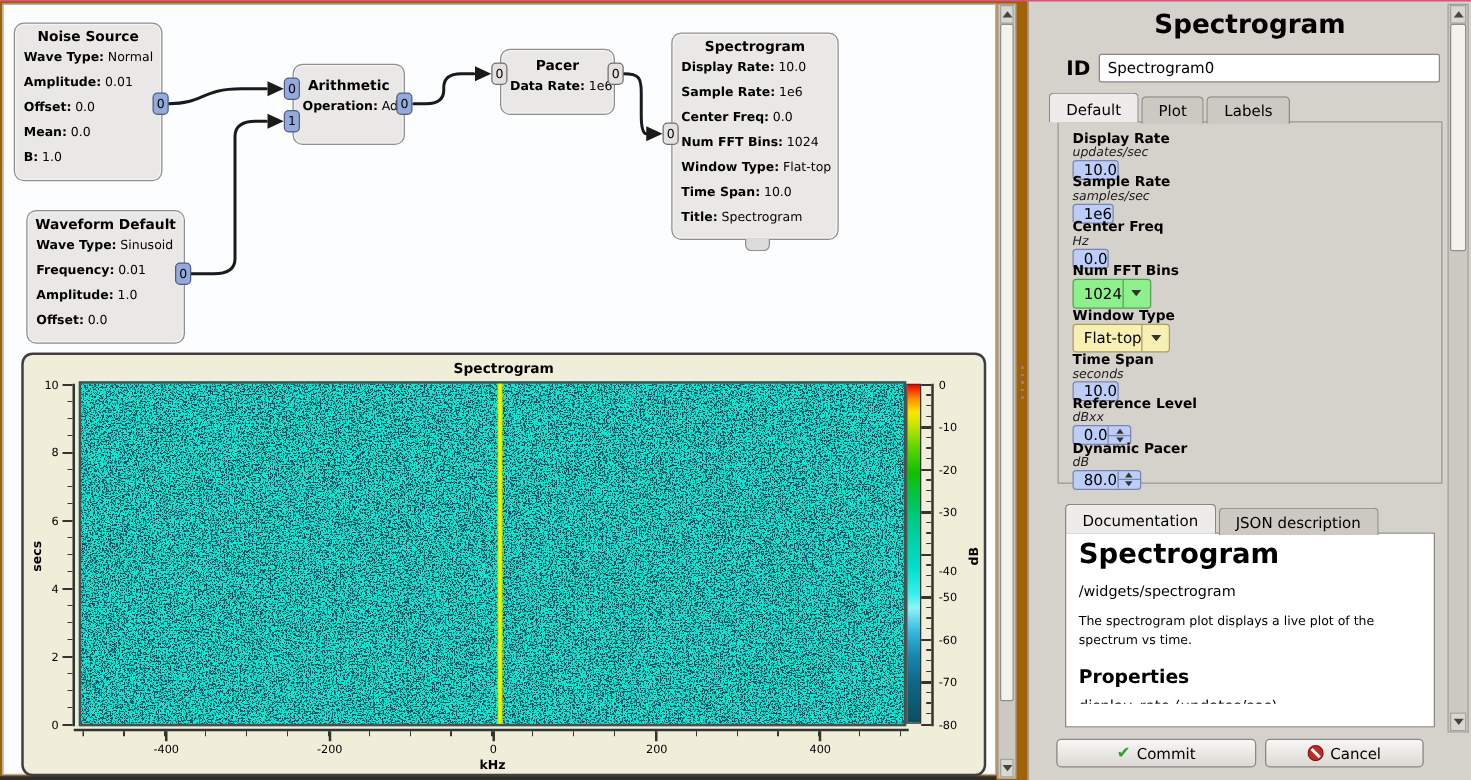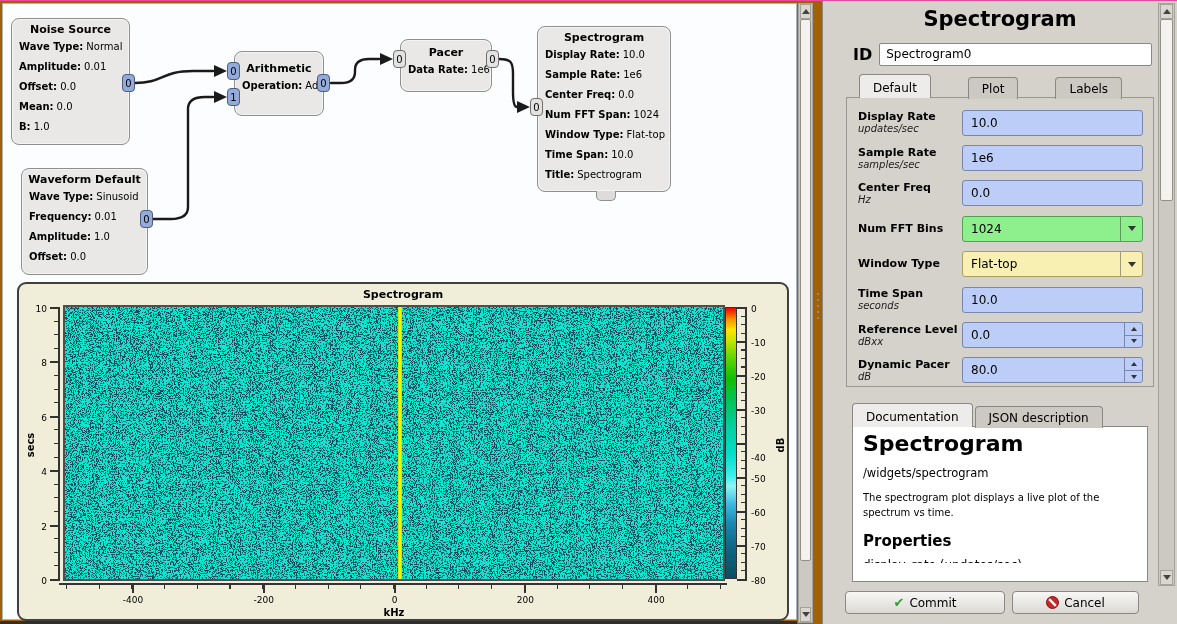--- a/index.html
+++ b/index.html
@@ -54,21 +54,21 @@
   #panel-title{position:absolute;top:6px;left:0;width:100%;text-align:center;font-weight:bold;font-size:21px;}
   #id-row{position:absolute;top:42px;left:30px;right:25px;display:flex;align-items:center;}
   #id-label{font-weight:bold;font-size:16px;margin-right:7px;}
   #id-input{flex:1;height:21px;background:#fff;border:1px solid #8a8884;border-radius:2px;font-size:12px;line-height:21px;padding:0 6px;}
 
   .tabbar{position:absolute;display:flex;align-items:flex-end;z-index:2;}
   .tab{padding:4px 13px 3px;font-size:12px;background:#ccc8c2;border:1px solid #8a8884;border-bottom:none;border-radius:4px 4px 0 0;margin-right:2px;position:relative;top:1px;}
   .tab.active{background:#edecea;padding-top:6px;top:0;}
 
   #prop-frame{position:absolute;left:23px;top:96px;width:308px;height:290px;border:1px solid #9a9892;box-sizing:border-box;padding:7px 10px 0 11px;}
-  .frow{display:flex;height:35.4px;align-items:center;}
+  .frow{display:flex;height:35.4px;align-items:flex-start;flex-direction:column;}
   .flab{width:104px;}
   .fname{font-weight:bold;font-size:11px;line-height:12px;}
   .funit{font-style:italic;font-size:10px;line-height:11px;color:#1a1a1a;}
   .fin{flex:1;height:26px;box-sizing:border-box;border:1px solid #7a86ad;border-radius:3px;background:#bccdf8;font-size:12px;display:flex;align-items:center;}
   .fin .val{flex:1;padding-left:8px;}
   .fin.green{background:#8df08d;border-color:#56a056;}
   .fin.yellow{background:#f7f0b2;border-color:#a89f60;}
   .combo-btn{width:21px;height:100%;border-left:1px solid rgba(0,0,0,.35);display:flex;align-items:center;justify-content:center;}
   .combo-arr{width:0;height:0;border:4px solid transparent;border-top:5px solid #333;margin-top:4px;}
   .spin-col{width:17px;height:100%;border-left:1px solid #7a86ad;display:flex;flex-direction:column;}
@@ -143,21 +143,21 @@
       <div class="bp"><b>Data Rate:</b><span>1e6</span></div>
     </div>
     <div class="port gray" style="left:390px;top:46px;">0</div>
     <div class="port gray" style="left:483px;top:46px;">0</div>
 
     <div class="block" style="left:534px;top:22px;width:132px;height:164px;">
       <div class="bt">Spectrogram</div>
       <div class="bp"><b>Display Rate:</b><span>10.0</span></div>
       <div class="bp"><b>Sample Rate:</b><span>1e6</span></div>
       <div class="bp"><b>Center Freq:</b><span>0.0</span></div>
-      <div class="bp"><b>Num FFT Span:</b><span>1024</span></div>
+      <div class="bp"><b>Num FFT Bins:</b><span>1024</span></div>
       <div class="bp"><b>Window Type:</b><span>Flat-top</span></div>
       <div class="bp"><b>Time Span:</b><span>10.0</span></div>
       <div class="bp"><b>Title:</b><span>Spectrogram</span></div>
     </div>
     <div class="port gray" style="left:527px;top:94px;">0</div>
     <div class="block-handle"></div>
 
     <div id="plot">
       <div id="plot-title">Spectrogram</div>
 
@@ -244,21 +244,21 @@
   </div>
 
   <div id="panel">
     <div id="panel-title">Spectrogram</div>
 
     <div id="id-row">
       <span id="id-label">ID</span>
       <div id="id-input">Spectrogram0</div>
     </div>
 
-    <div class="tabbar" style="left:36px;top:73px;gap:35px;">
+    <div class="tabbar" style="left:16px;top:73px;">
       <div class="tab active">Default</div>
       <div class="tab">Plot</div>
       <div class="tab">Labels</div>
     </div>
 
     <div id="prop-frame">
       <div class="frow">
         <div class="flab">
             <div class="fname">Display Rate</div>
             <div class="funit">updates/sec</div>

